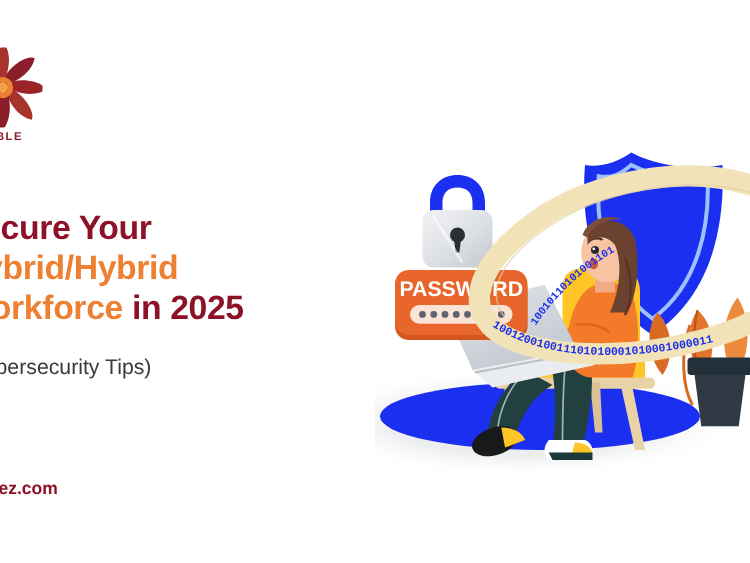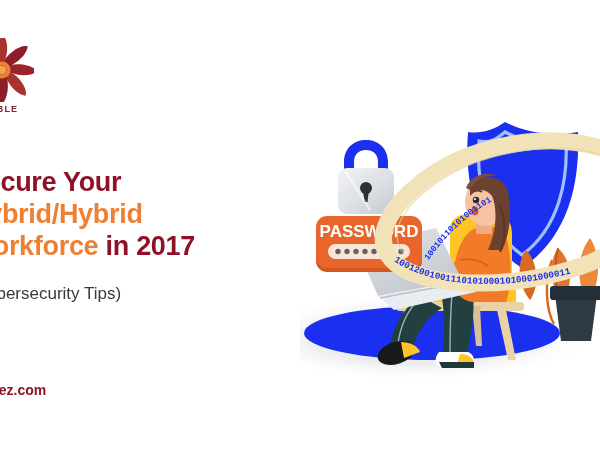--- a/index.html
+++ b/index.html
@@ -72,21 +72,21 @@
 
   <div id="headline">
     <div class="hl-line">
       <span class="maroon">Secure Your</span>
     </div>
     <div class="hl-line">
       <span class="orange">Hybrid</span><span class="slash">/</span><span class="orange">Hybrid</span>
     </div>
     <div class="hl-line">
       <span class="orange">Workforce</span>
-      <span class="maroon">in 2017</span>
+      <span class="maroon">in 2025</span>
     </div>
   </div>
   <div id="subline">(Cybersecurity Tips)</div>
 
   <div id="url">yaarez.com</div>
 
   <div id="art">
     <svg width="300" height="270" viewBox="0 0 300 270" xmlns="http://www.w3.org/2000/svg">
       <defs>
         <linearGradient id="lockBody" x1="0" y1="0" x2="1" y2="1">

